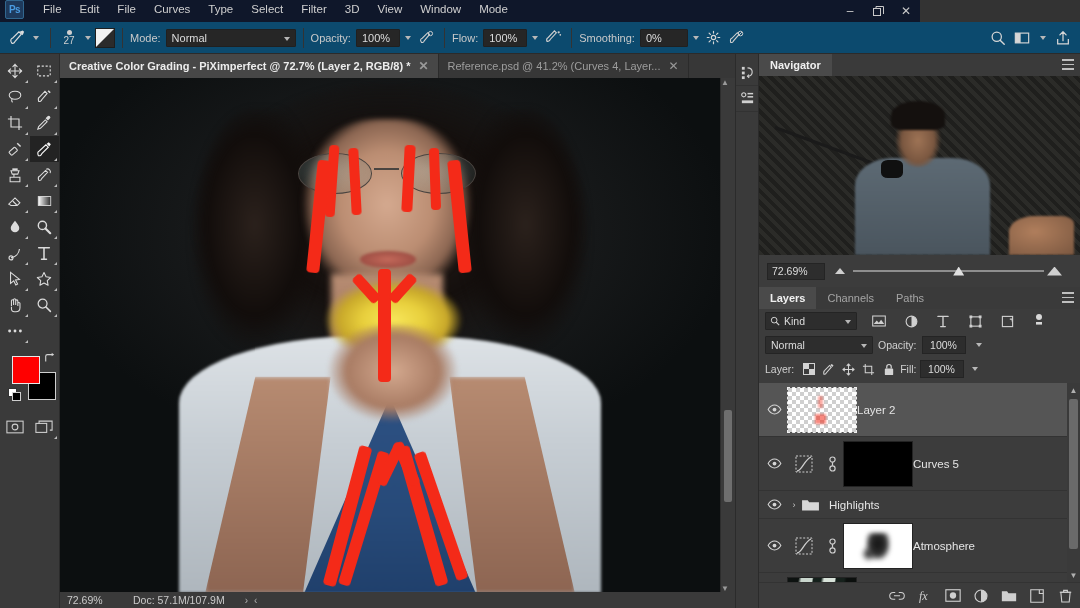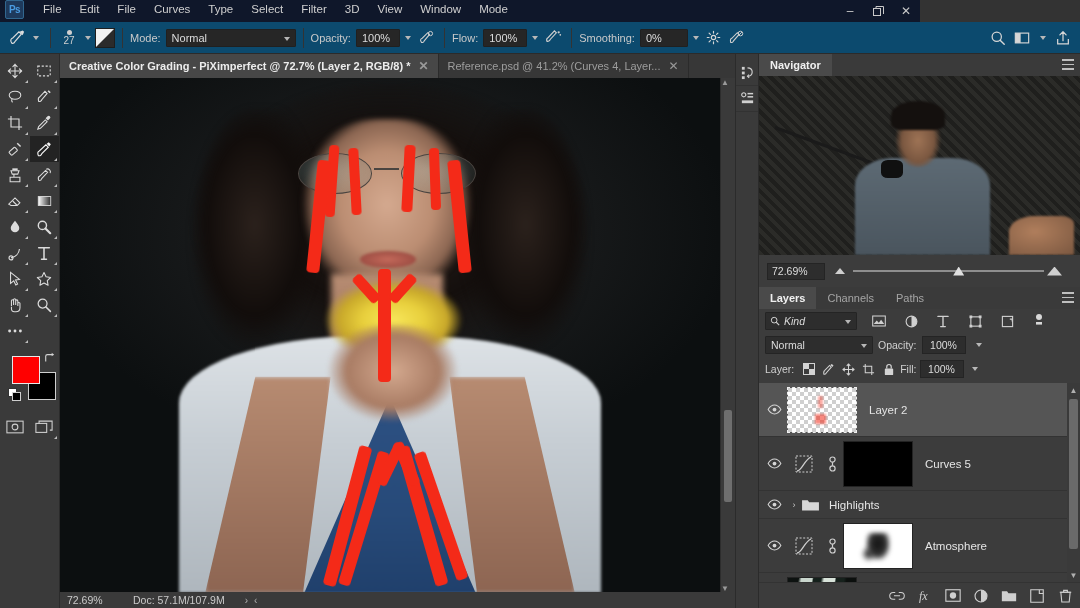--- a/index.html
+++ b/index.html
@@ -368,21 +368,21 @@
   .mtn-small { left: 4px; width: 10px; height: 6px; }
   .mtn-big   { right: 4px; width: 15px; height: 9px; }
 
   
   .layerspanel {
     position: absolute; top: 233px; left: 0; right: 0; bottom: 0;
     background: #3c3c3c;
   }
   .filterrow {
     height: 24px; display: flex; align-items: center;
-    padding: 0 6px; gap: 12px; font-style: italic;
+    padding: 0 6px; gap: 12px;
   }
   .kindsel {
     background: #2d2d2d; border: 1px solid #242424; border-radius: 1px;
     height: 18px; width: 92px; font-size: 10.5px; color: #dcdcdc;
     display: flex; align-items: center; gap: 4px; padding: 0 4px;
     position: relative;
   }
   .kindsel::after {
     content: ""; position: absolute; right: 5px; top: 7px;
     border-left: 3px solid transparent; border-right: 3px solid transparent;
@@ -475,21 +475,21 @@
     filter: blur(2px);
   }
   .thumb-photo {
     width: 100%; height: 100%;
     background:
       linear-gradient(100deg, #0d1210 0 14%, #c9d6cd 18% 32%, #14201b 34% 44%,
         #d8e3da 48% 62%, #16211c 64% 74%, #0b0f0d 78% 100%);
     filter: blur(0.6px);
   }
   .layer-name {
-    font-size: 11.5px; color: #e4e4e4; margin-left: 12px; white-space: nowrap;
+    font-size: 11.5px; color: #e4e4e4; white-space: nowrap;
   }
   .group-arrow {
     width: 14px; display: flex; align-items: center;
     justify-content: center; color: #c8c8c8; font-size: 9px;
   }
   .folder-icon { color: #d8d8d8; display: flex; align-items: center; }
 
   .layer-scroll {
     position: absolute; top: 96px; right: 0; width: 13px; bottom: 26px;
     background: #3a3a3a;

